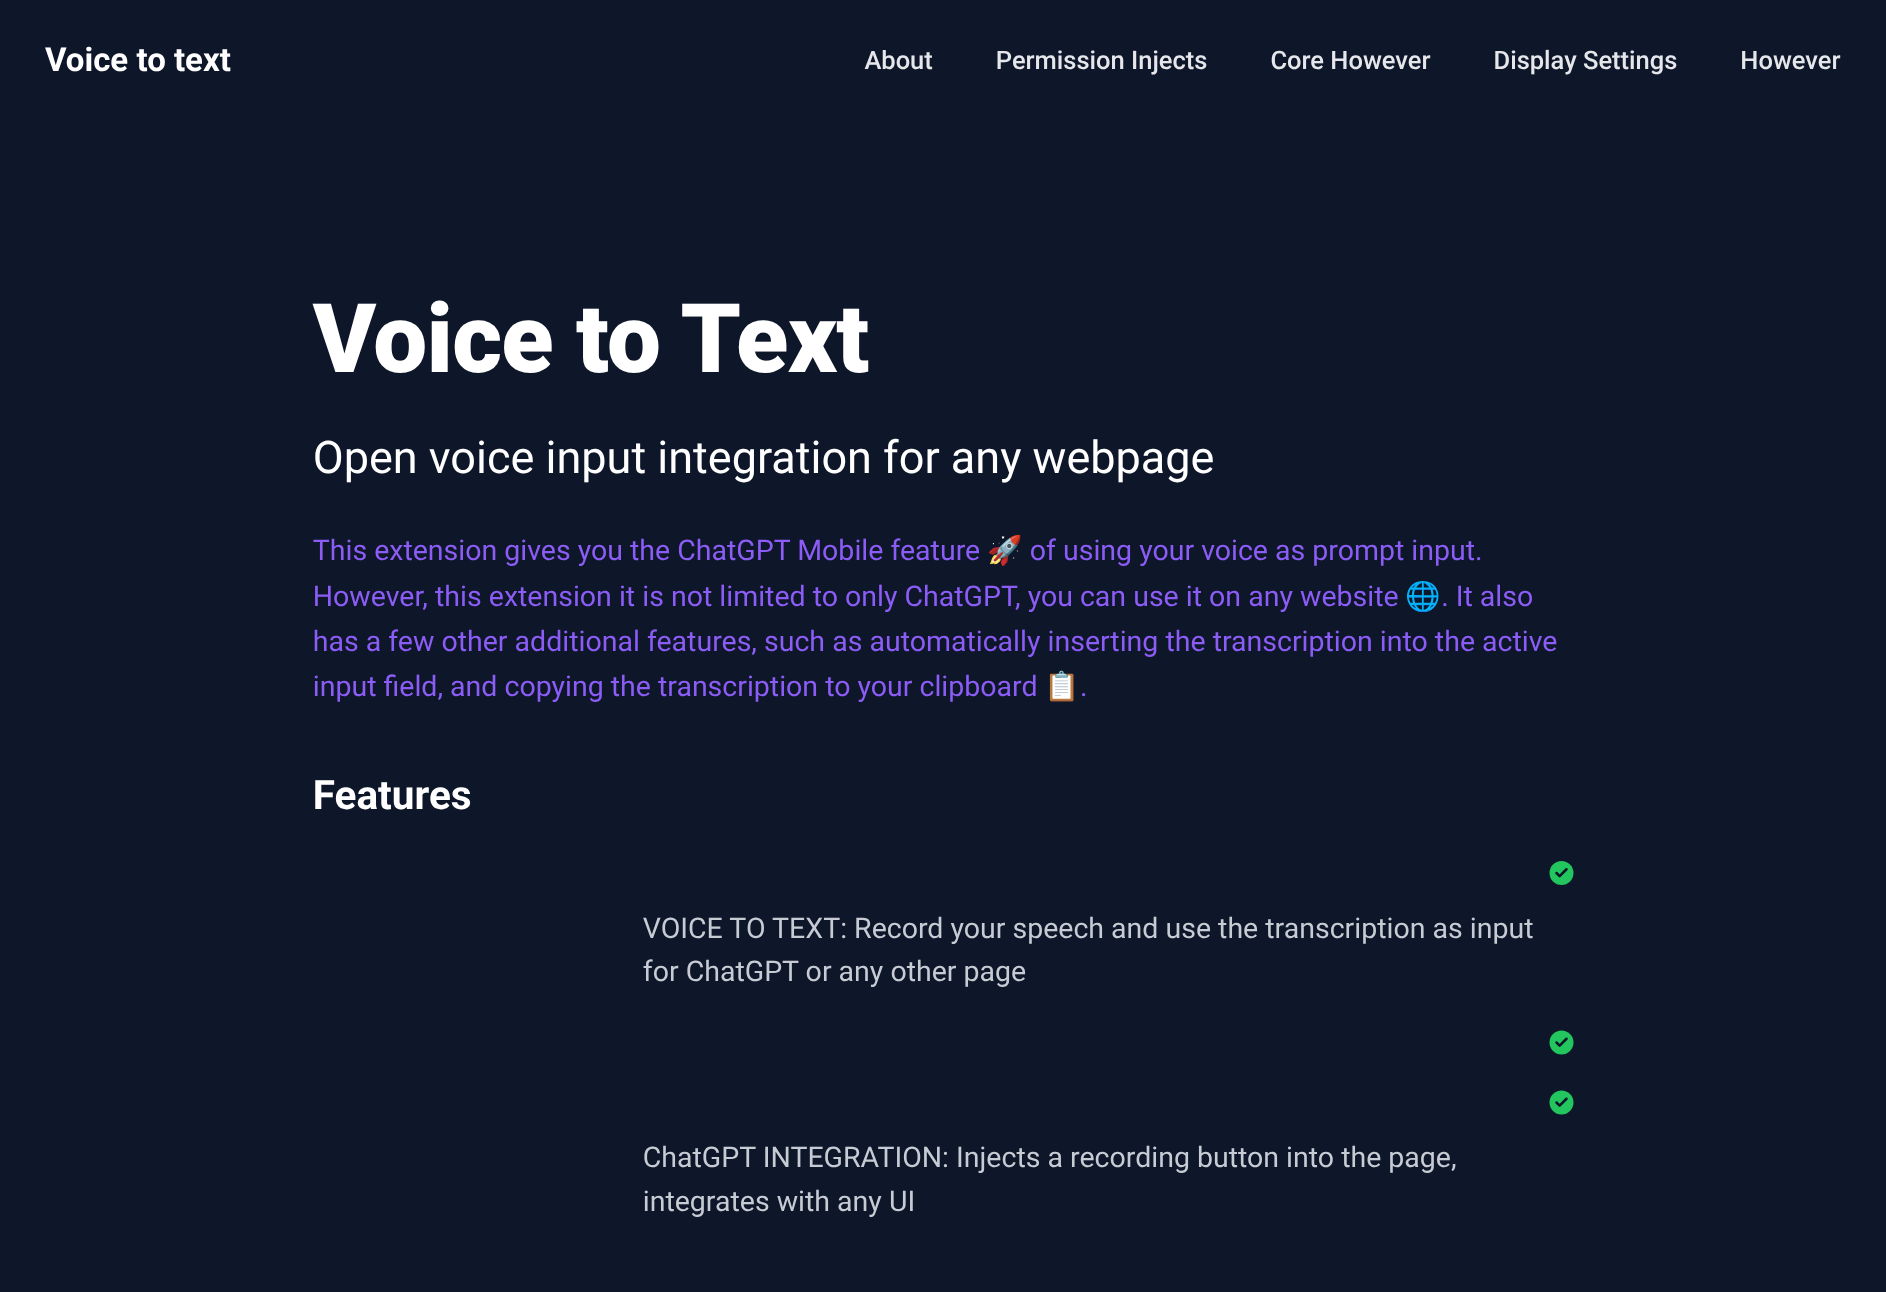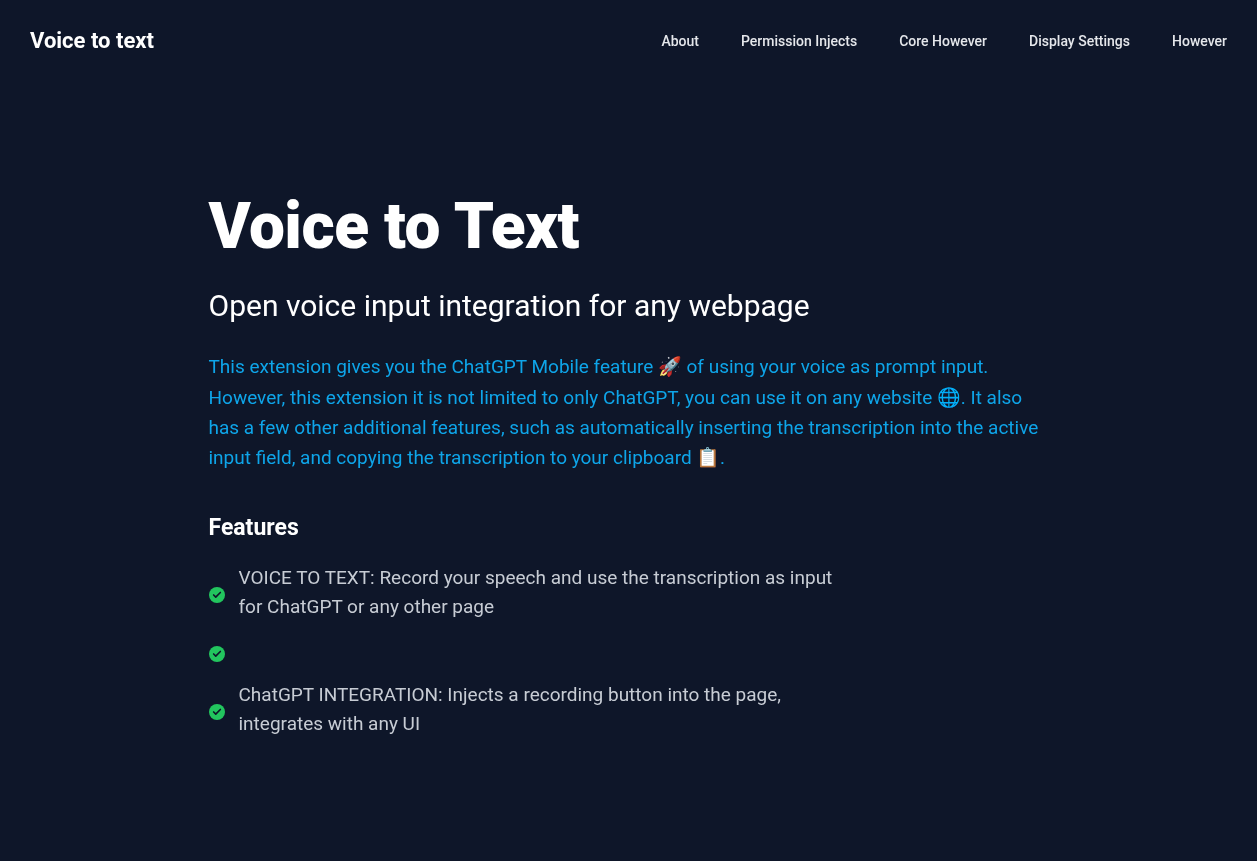--- a/index.html
+++ b/index.html
@@ -22,21 +22,21 @@
     color: #fff;
   }
   nav ul {
     display: flex;
     list-style: none;
     gap: 42px;
   }
   nav a {
     color: #e5e7eb;
     text-decoration: none;
-    font-size: 14px;
+    font-size: 17px;
     font-weight: 500;
     cursor: pointer;
   }
   main {
     max-width: 840px;
     margin: 0 auto;
     padding: 140px 0 0 0;
   }
   h1 {
     font-size: 64px;
@@ -48,38 +48,39 @@
   h2 {
     font-size: 30px;
     font-weight: 400;
     color: #fff;
     margin-top: 28px;
     line-height: 1.2;
   }
   .intro {
     font-size: 19px;
     line-height: 1.6;
-    color: #0ea5e9;
+    color: #8b5cf6;
     margin-top: 28px;
   }
   h3 {
-    font-size: 23px;
+    font-size: 27px;
     font-weight: 700;
     color: #fff;
     margin-top: 40px;
     margin-bottom: 22px;
   }
   .features {
     list-style: none;
   }
   .features li {
     display: flex;
-    align-items: center;
+    align-items: flex-end;
     gap: 14px;
     margin-bottom: 18px;
+    flex-direction: column;
   }
   .check-badge {
     flex-shrink: 0;
     width: 16px;
     height: 16px;
     border-radius: 50%;
     background: #22c55e;
     display: flex;
     align-items: center;
     justify-content: center;

